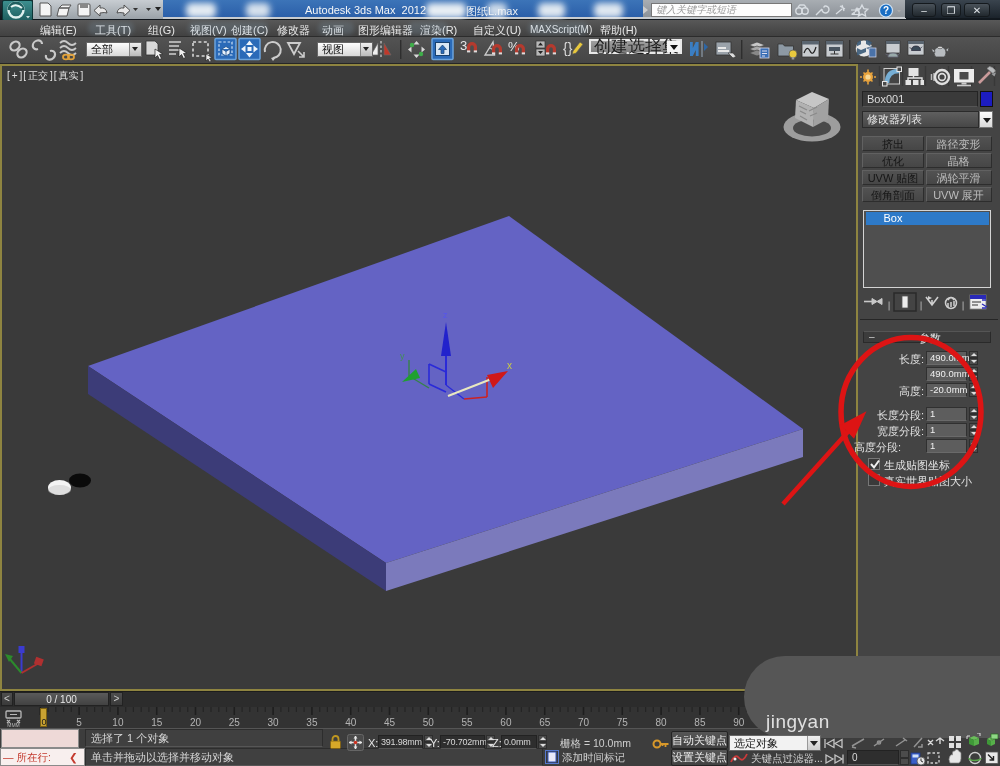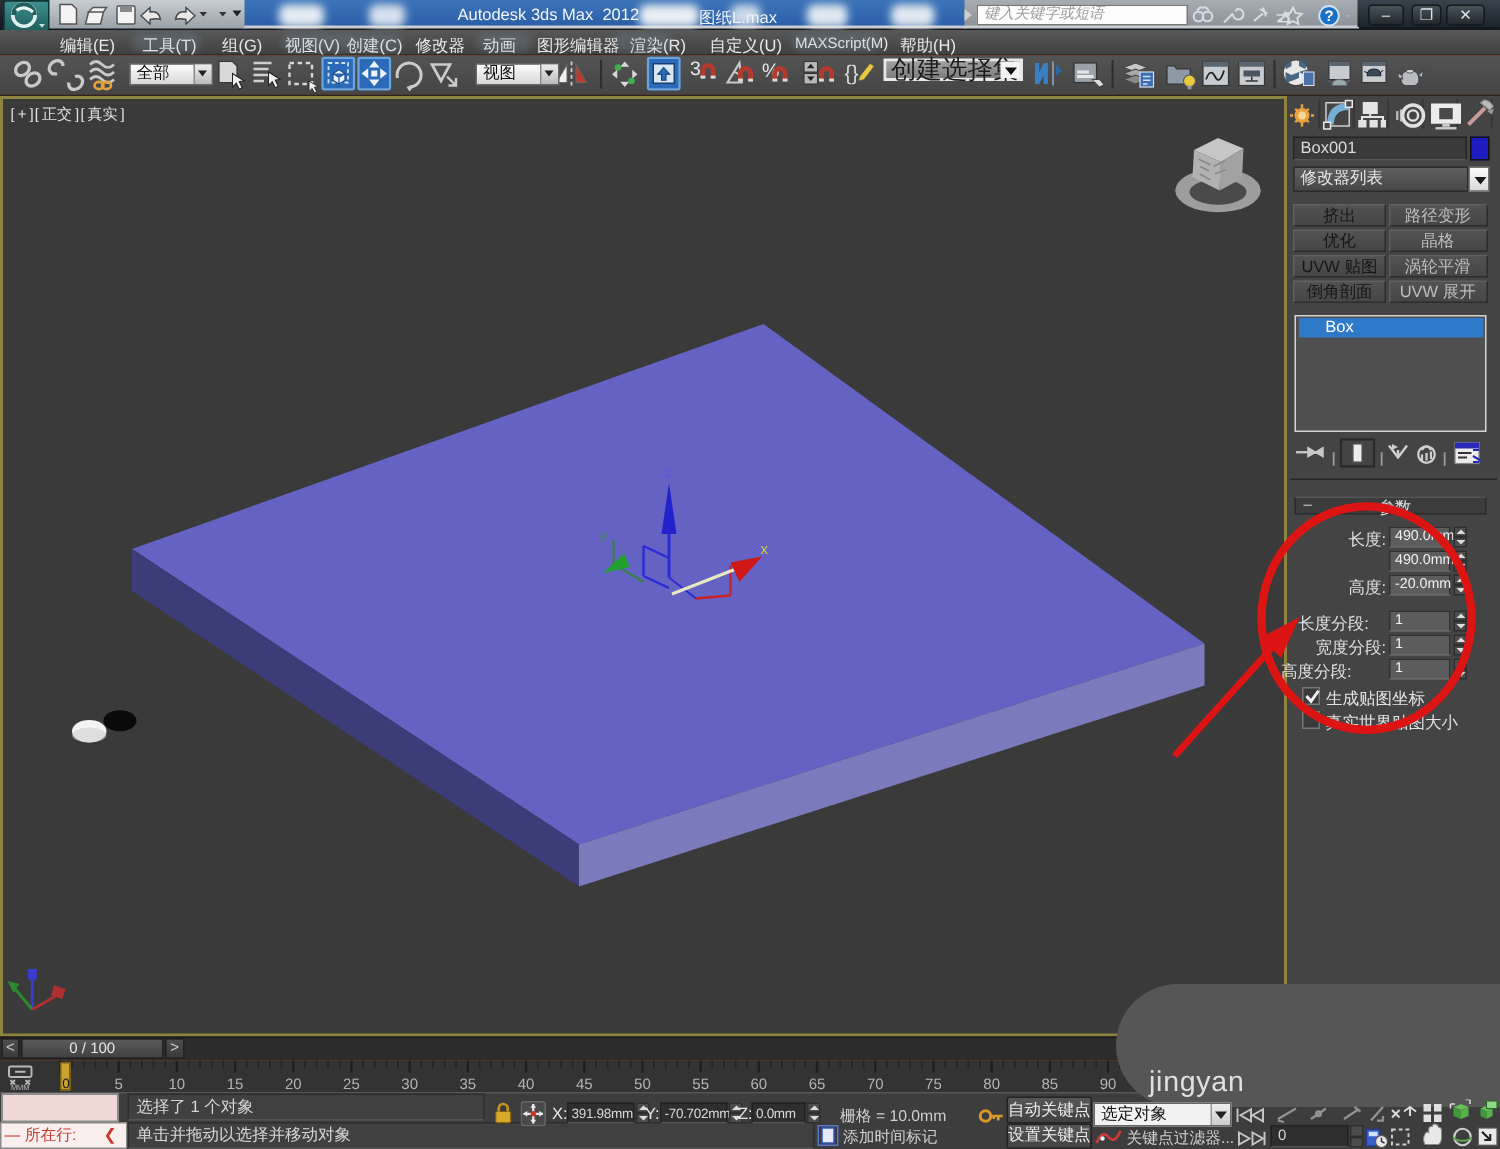--- a/index.html
+++ b/index.html
@@ -372,21 +372,21 @@
 <div class="ab" style="left:969px;top:367px;width:9px;height:7.0px;background:#4c4c4c;border:1px solid #2e2e2e;z-index:0"></div>
 <div class="ab" style="left:969px;top:374.0px;width:9px;height:7.0px;background:#4c4c4c;border:1px solid #2e2e2e;z-index:0"></div>
 <div class="ab" style="left:970.5px;top:369px;width:0;height:0;border-left:3px solid transparent;border-right:3px solid transparent;border-bottom:3.5px solid #ddd"></div>
 <div class="ab" style="left:970.5px;top:375.5px;width:0;height:0;border-left:3px solid transparent;border-right:3px solid transparent;border-top:3.5px solid #ddd"></div>
 <div class="ab" style="left:854px;top:384px;width:70px;height:13px;color:#e0e0e0;font-size:11px;text-align:right">高度:</div>
 <div class="ab" style="left:926px;top:383px;width:41px;height:14px;background:#5d5d5d;border:1px solid #303030;border-bottom-color:#6a6a6a;color:#f0f0f0;font-size:9.5px;line-height:12px;padding-left:3px">-20.0mm</div>
 <div class="ab" style="left:969px;top:383px;width:9px;height:7.0px;background:#4c4c4c;border:1px solid #2e2e2e;z-index:0"></div>
 <div class="ab" style="left:969px;top:390.0px;width:9px;height:7.0px;background:#4c4c4c;border:1px solid #2e2e2e;z-index:0"></div>
 <div class="ab" style="left:970.5px;top:385px;width:0;height:0;border-left:3px solid transparent;border-right:3px solid transparent;border-bottom:3.5px solid #ddd"></div>
 <div class="ab" style="left:970.5px;top:391.5px;width:0;height:0;border-left:3px solid transparent;border-right:3px solid transparent;border-top:3.5px solid #ddd"></div>
-<div class="ab" style="left:854px;top:408px;width:70px;height:13px;color:#e0e0e0;font-size:11px;text-align:center">长度分段:</div>
+<div class="ab" style="left:854px;top:408px;width:70px;height:13px;color:#e0e0e0;font-size:11px;text-align:right">长度分段:</div>
 <div class="ab" style="left:926px;top:407px;width:41px;height:14px;background:#5d5d5d;border:1px solid #303030;border-bottom-color:#6a6a6a;color:#f0f0f0;font-size:9.5px;line-height:12px;padding-left:3px">1</div>
 <div class="ab" style="left:969px;top:407px;width:9px;height:7.0px;background:#4c4c4c;border:1px solid #2e2e2e;z-index:0"></div>
 <div class="ab" style="left:969px;top:414.0px;width:9px;height:7.0px;background:#4c4c4c;border:1px solid #2e2e2e;z-index:0"></div>
 <div class="ab" style="left:970.5px;top:409px;width:0;height:0;border-left:3px solid transparent;border-right:3px solid transparent;border-bottom:3.5px solid #ddd"></div>
 <div class="ab" style="left:970.5px;top:415.5px;width:0;height:0;border-left:3px solid transparent;border-right:3px solid transparent;border-top:3.5px solid #ddd"></div>
 <div class="ab" style="left:854px;top:424px;width:70px;height:13px;color:#e0e0e0;font-size:11px;text-align:right">宽度分段:</div>
 <div class="ab" style="left:926px;top:423px;width:41px;height:14px;background:#5d5d5d;border:1px solid #303030;border-bottom-color:#6a6a6a;color:#f0f0f0;font-size:9.5px;line-height:12px;padding-left:3px">1</div>
 <div class="ab" style="left:969px;top:423px;width:9px;height:7.0px;background:#4c4c4c;border:1px solid #2e2e2e;z-index:0"></div>
 <div class="ab" style="left:969px;top:430.0px;width:9px;height:7.0px;background:#4c4c4c;border:1px solid #2e2e2e;z-index:0"></div>
 <div class="ab" style="left:970.5px;top:425px;width:0;height:0;border-left:3px solid transparent;border-right:3px solid transparent;border-bottom:3.5px solid #ddd"></div>

